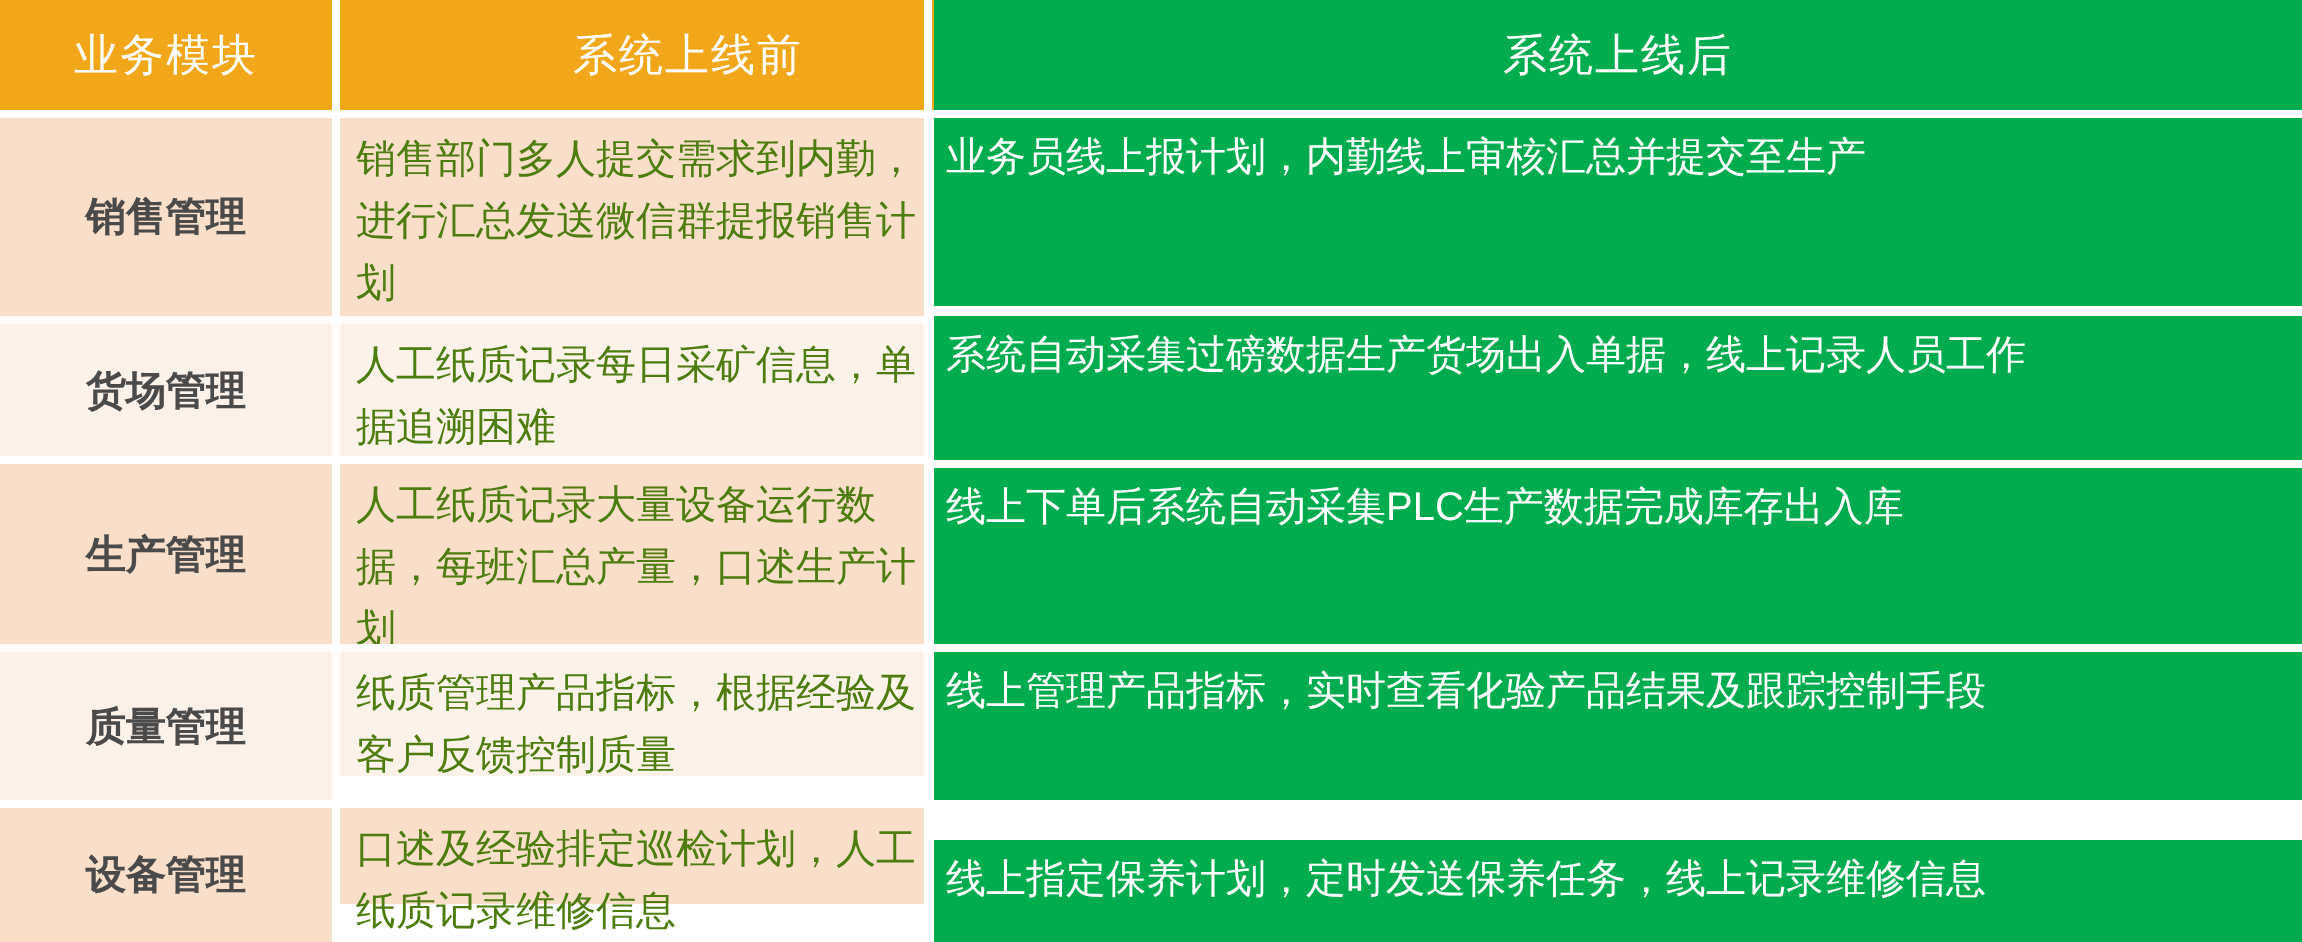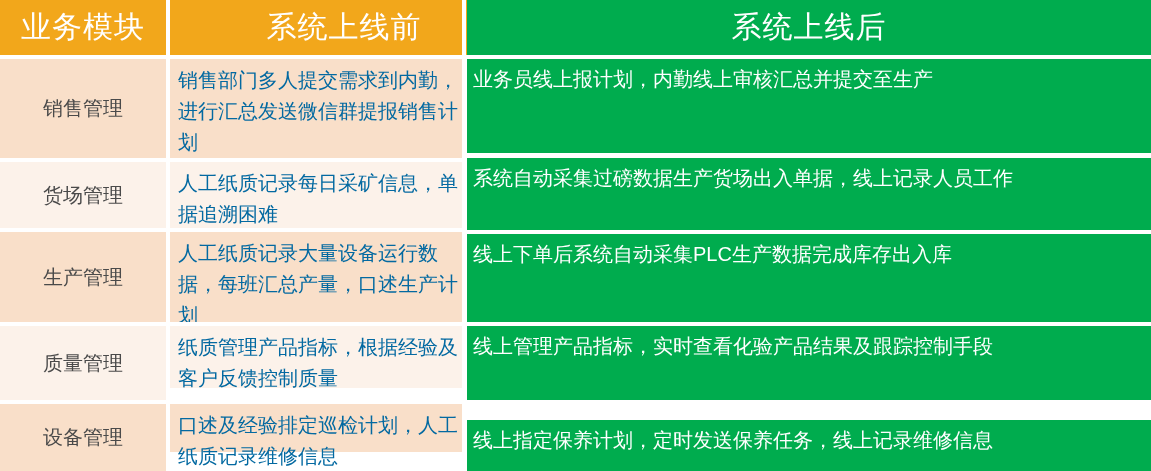--- a/index.html
+++ b/index.html
@@ -26,49 +26,50 @@
   }
 
   
   .hdr {
     top: 0;
     height: 55px;
     display: flex;
     align-items: center;
     justify-content: center;
     color: #ffffff;
-    font-size: 30px;
+    font-size: 22px;
     letter-spacing: 1px;
     font-weight: 400;
   }
   .hdr-orange { background: #F2A71B; }
   .hdr-green  { background: #00AC4E; text-align: right; }
 
   #hdr-col1 { left: 0px;   width: 166px; }
   #hdr-col2 { left: 170px; width: 348px; }
   #hdr-col3 { left: 467px; width: 684px; }
 
   
   .mod {
     left: 0px;
     width: 166px;
     display: flex;
     align-items: center;
     justify-content: center;
     color: #4a4a4a;
     font-size: 20px;
+    font-weight: bold;
   }
   
   .before {
     left: 170px;
     width: 292px;
     display: flex;
     align-items: flex-start;
     padding: 6px 4px 0 8px;
-    color: #0369a1;
+    color: #4d7c0f;
     font-size: 20px;
     line-height: 31px;
     text-align: left;
   }
   
   .after {
     left: 467px;
     width: 684px;
     background: #00AC4E;
     color: #ffffff;

